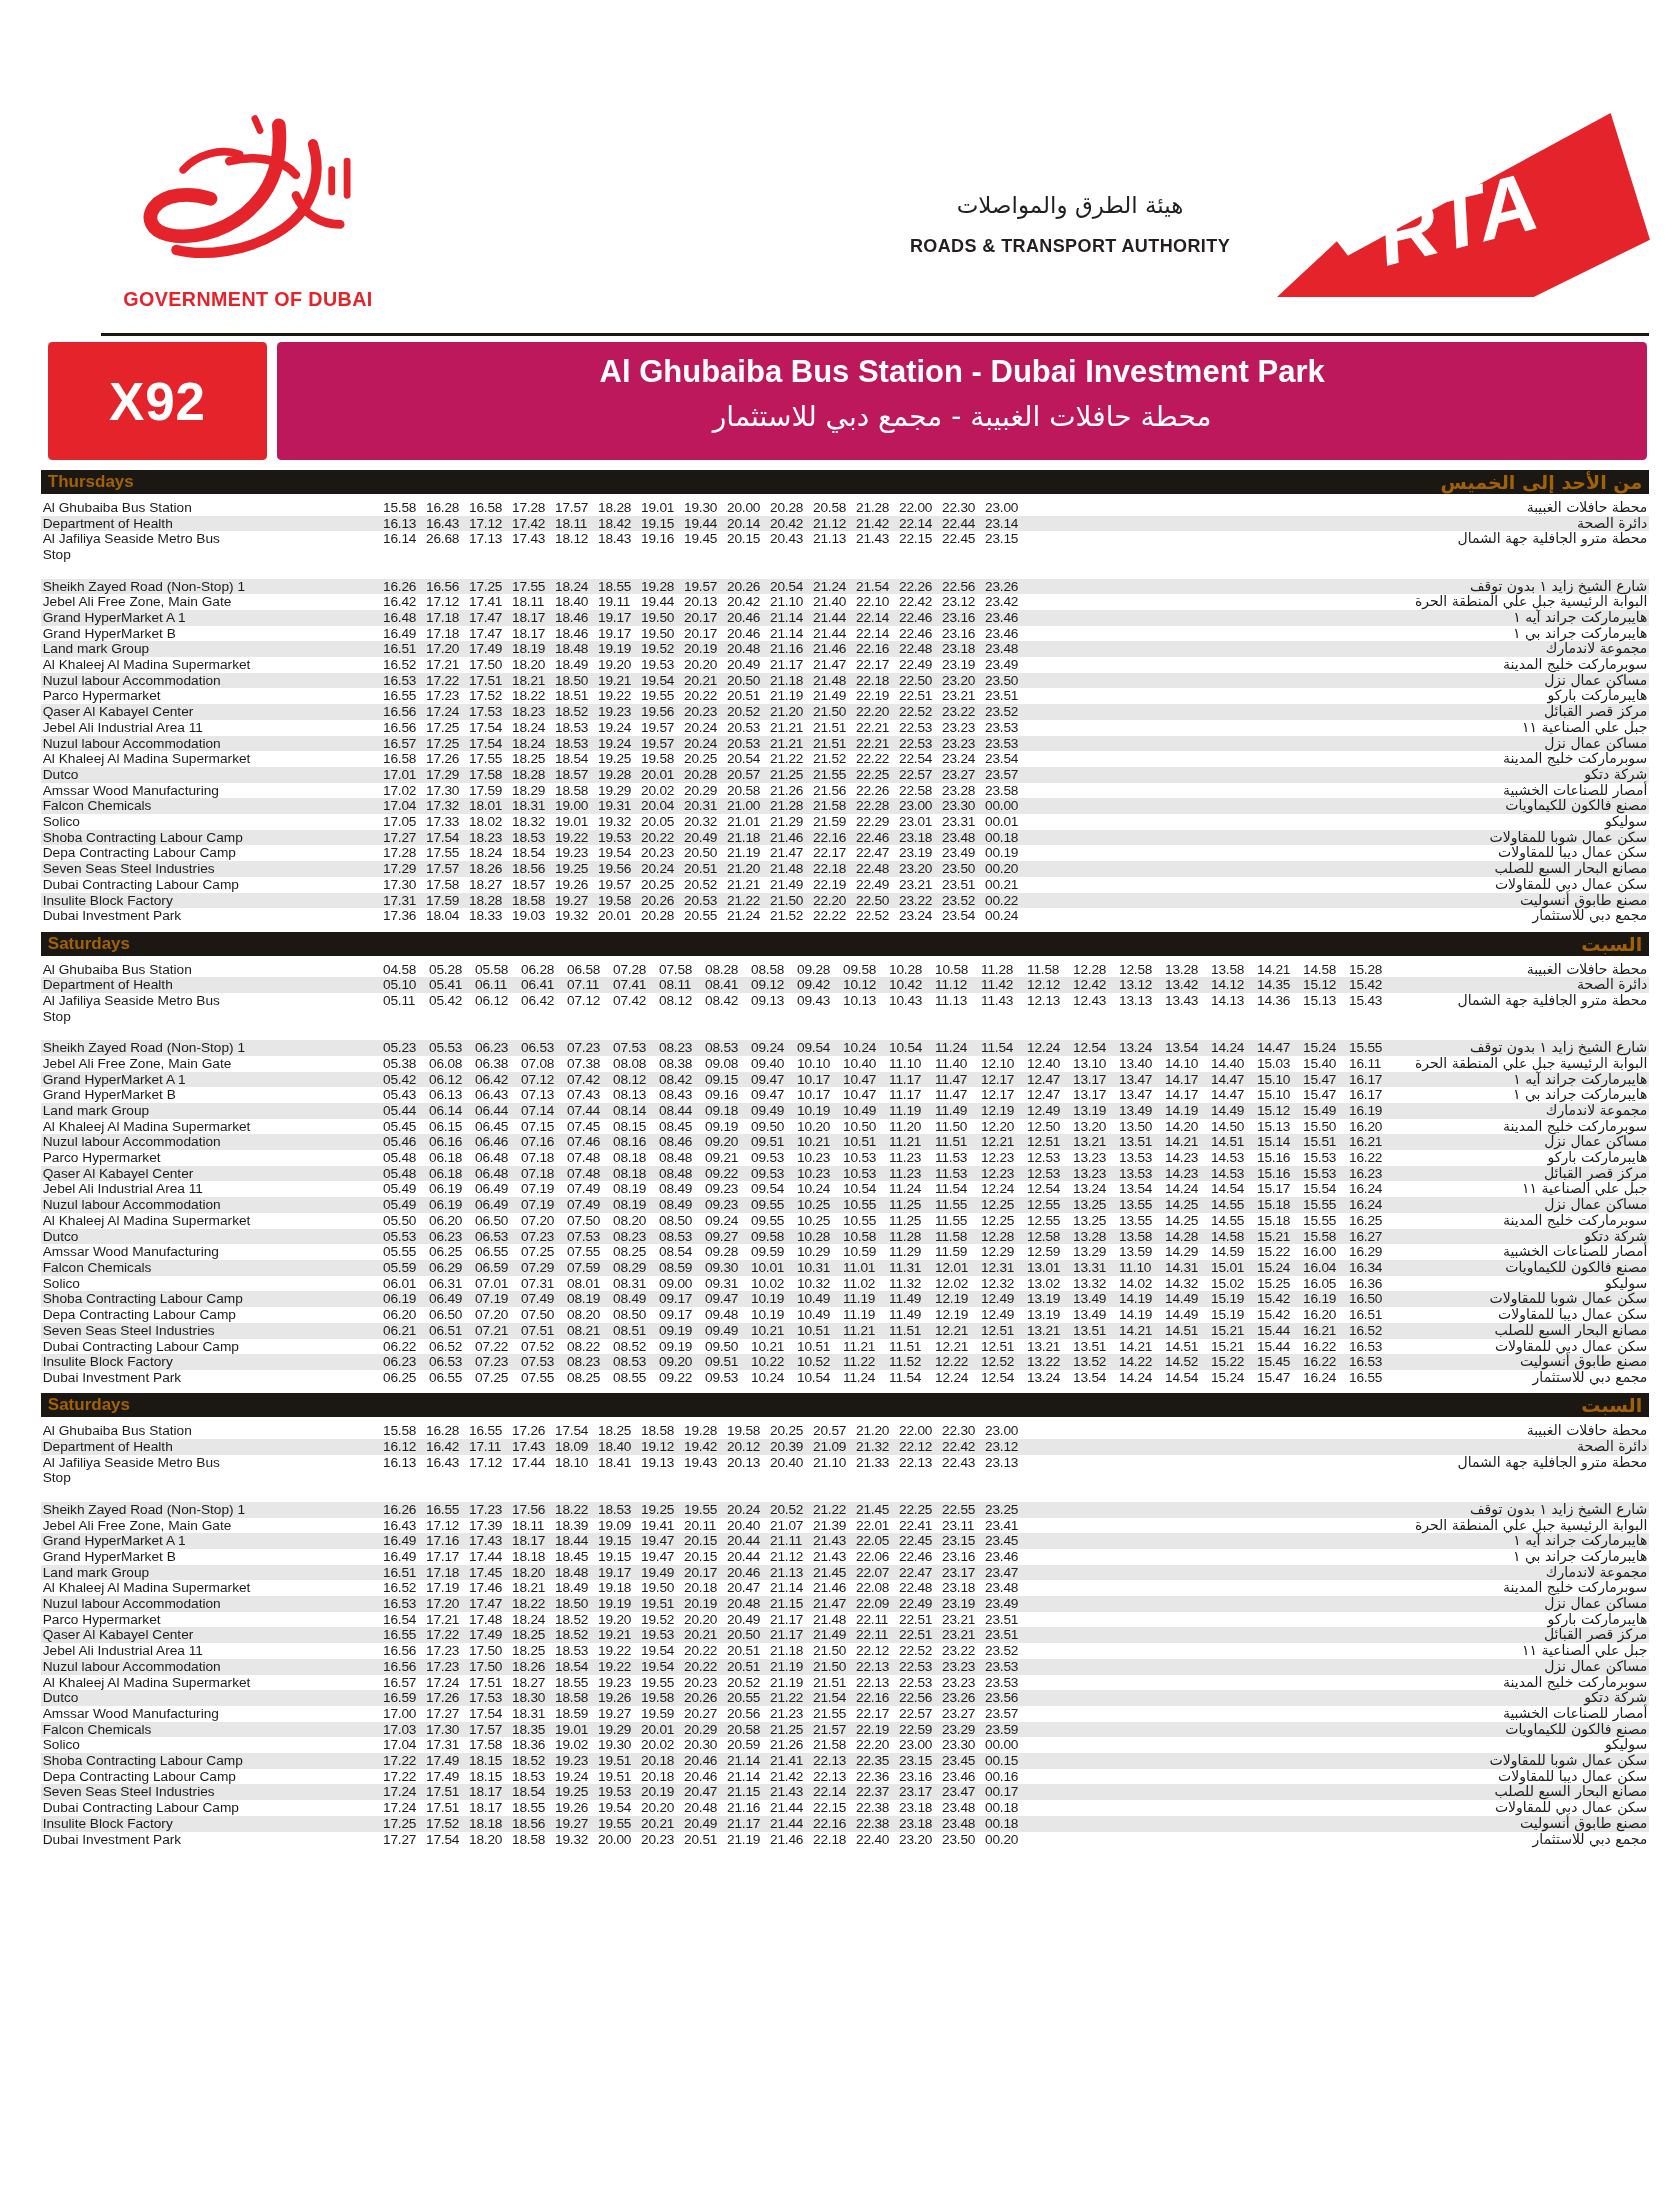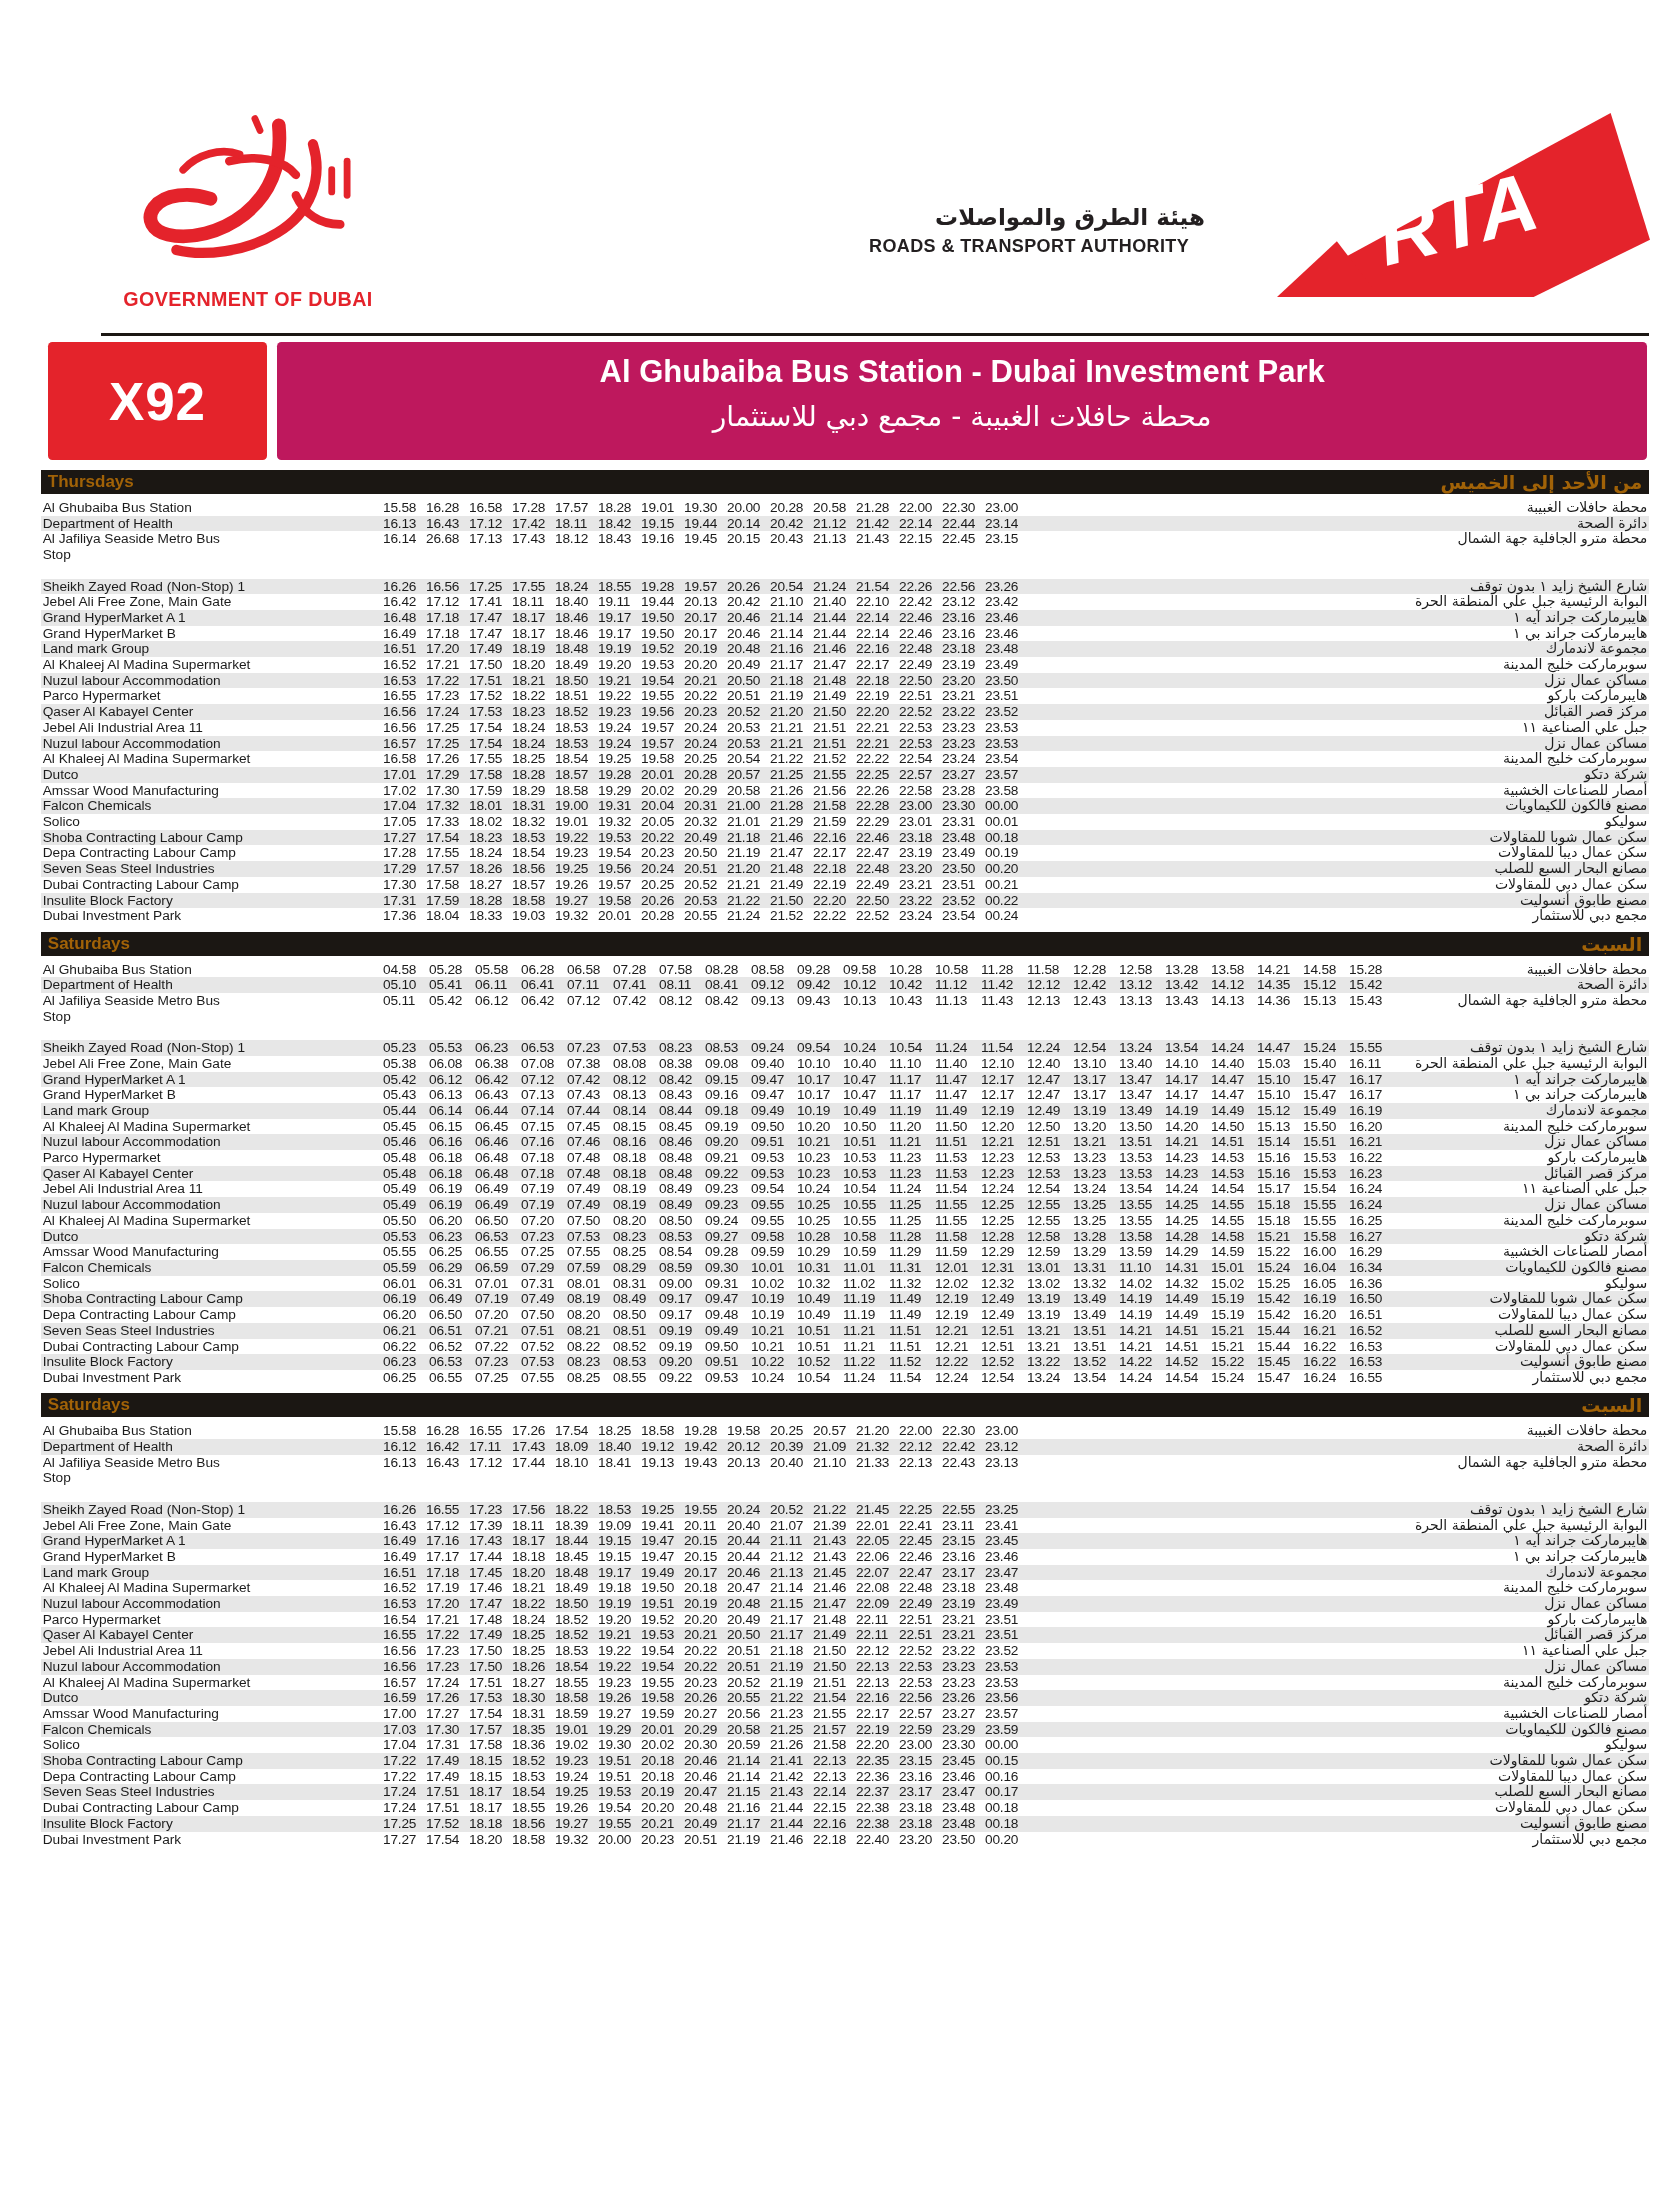--- a/index.html
+++ b/index.html
@@ -3,23 +3,23 @@
 <meta charset="utf-8">
 <style>
   html,body{margin:0;padding:0;background:#ffffff;}
   #page{position:relative;width:1673px;height:2192px;background:#ffffff;overflow:hidden;
         font-family:"Liberation Sans",sans-serif;color:#1c1c1c;}
 
   
   .gov-logo{position:absolute;left:101px;top:110px;width:295px;height:175px;}
   .gov-caption{position:absolute;left:92px;top:288px;width:312px;text-align:center;
                color:#e4232b;font-weight:bold;font-size:19.7px;letter-spacing:0.4px;}
-  .rta-arabic{position:absolute;left:869px;top:204px;width:402px;text-align:center;
-              font-family:"DejaVu Sans",sans-serif;font-weight:bold;font-size:23px;color:#231f20;}
-  .rta-caption{position:absolute;left:869px;top:236px;width:402px;text-align:left;
+  .rta-arabic{position:absolute;left:869px;top:192px;width:402px;text-align:center;
+              font-family:"DejaVu Sans",sans-serif;font-weight:normal;font-size:23px;color:#231f20;}
+  .rta-caption{position:absolute;left:869px;top:236px;width:402px;text-align:center;
                font-weight:bold;font-size:18px;letter-spacing:0.4px;color:#231f20;}
   .rta-logo{position:absolute;left:1277px;top:113px;width:373px;height:184px;}
 
   .rule{position:absolute;left:101px;top:333px;width:1548px;height:3.4px;background:#1b1713;}
 
   
   .banner{position:absolute;left:48px;top:342px;width:1599px;height:118px;display:flex;gap:10.3px;}
   .route-box{width:219px;background:#e4232b;border-radius:4.3px;display:flex;align-items:center;justify-content:center;}
   .route-box span{color:#fff;font-weight:bold;font-size:53px;letter-spacing:0.9px;}
   .title-box{flex:1;background:#be185d;border-radius:4.3px;text-align:center;color:#fff;}

